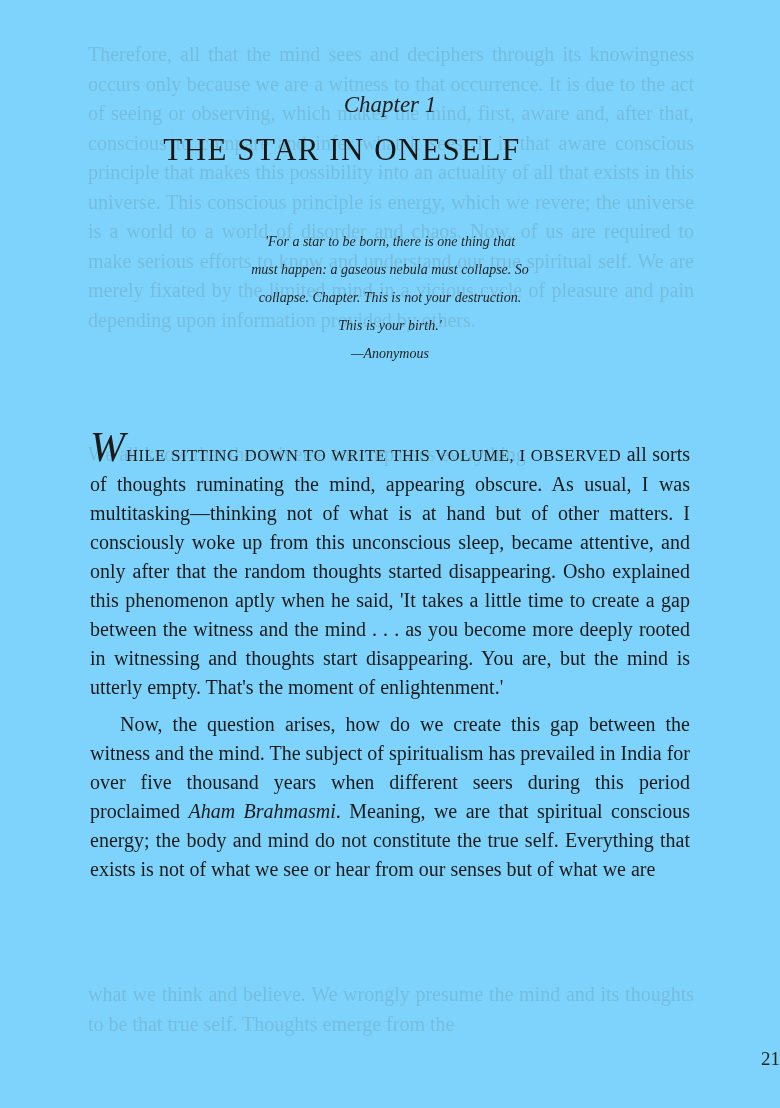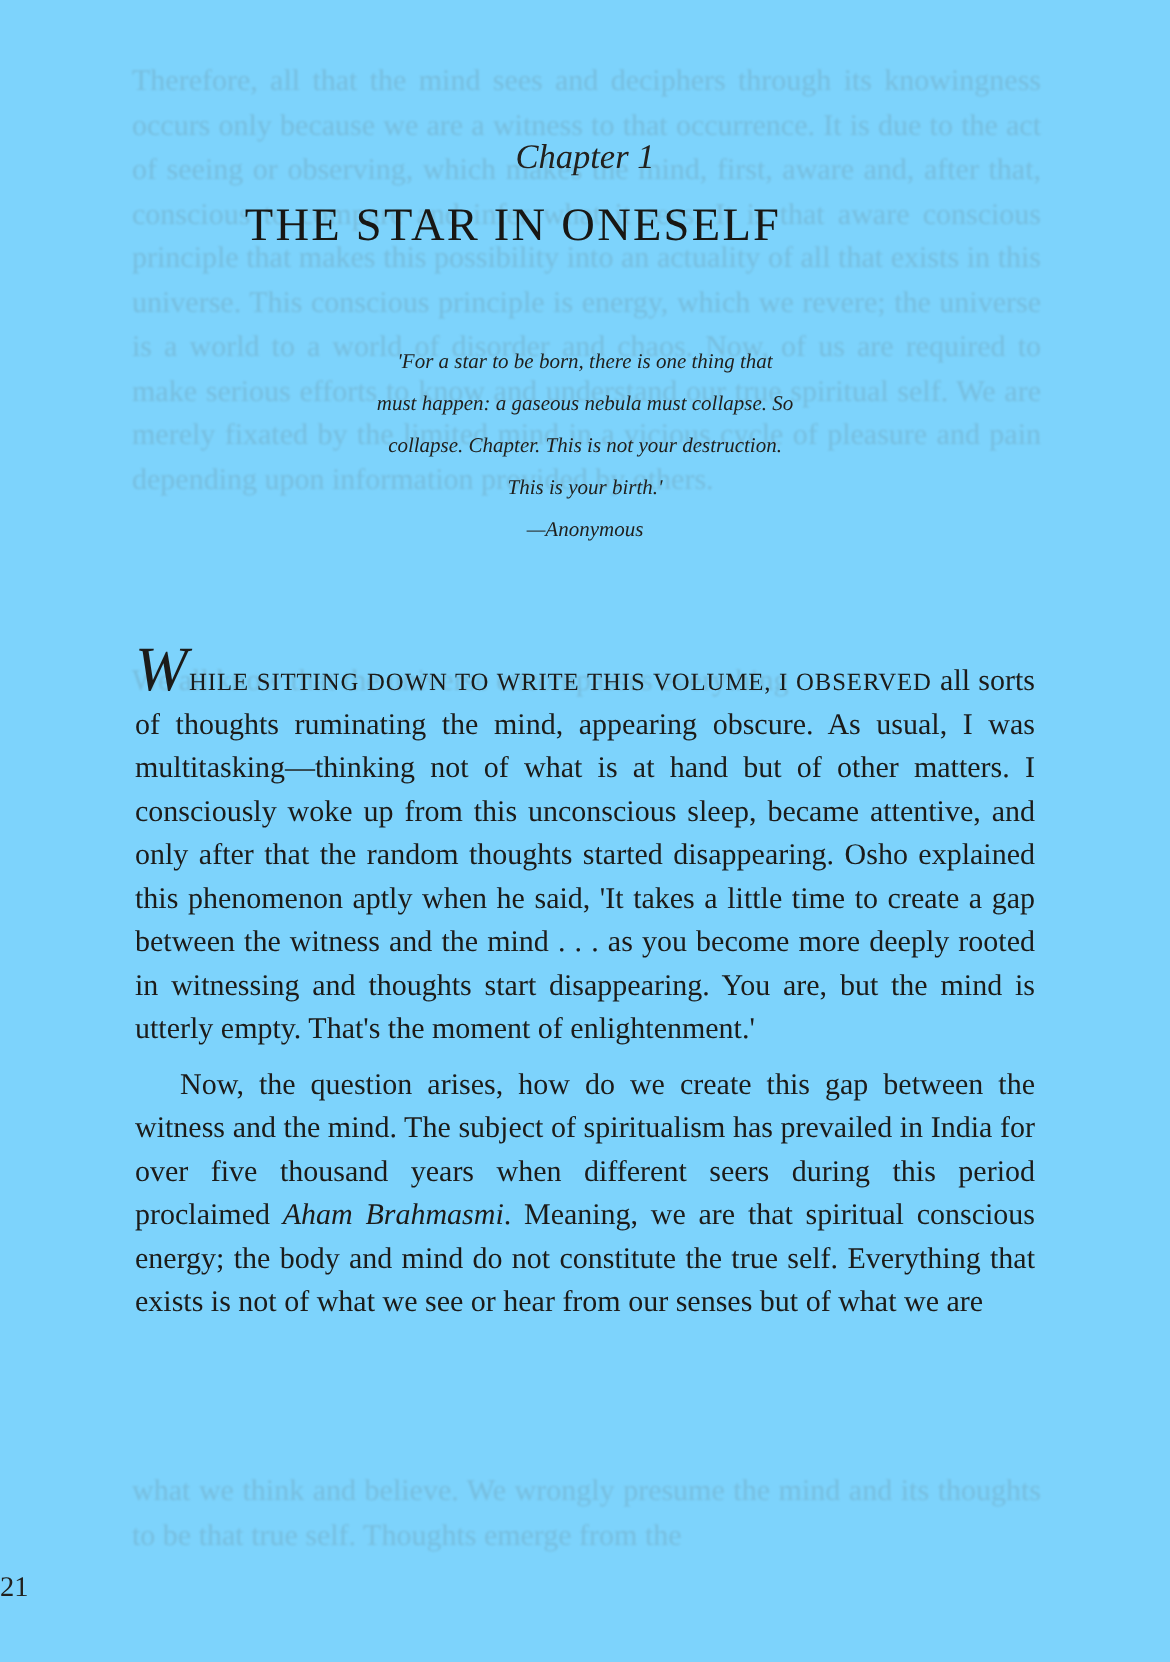--- a/index.html
+++ b/index.html
@@ -102,21 +102,21 @@
     letter-spacing: 0.6px;
   }
   .body-text em {
     font-style: italic;
   }
   .page-number {
     position: absolute;
     top: 1048px;
     left: 0;
     width: 780px;
-    text-align: left;
+    text-align: right;
     font-size: 19px;
     color: #22211e;
   }
 </style>
 </head>
 <body>
 
 <div class="page">
 
   <div class="ghost ghost-top">Therefore, all that the mind sees and deciphers through its knowingness occurs only because we are a witness to that occurrence. It is due to the act of seeing or observing, which makes the mind, first, aware and, after that, conscious to compare and infer what it sees. It is that aware conscious principle that makes this possibility into an actuality of all that exists in this universe. This conscious principle is energy, which we revere; the universe is a world to a world of disorder and chaos. Now, of us are required to make serious efforts to know and understand our true spiritual self. We are merely fixated by the limited mind in a vicious cycle of pleasure and pain depending upon information provided by others.</div>

